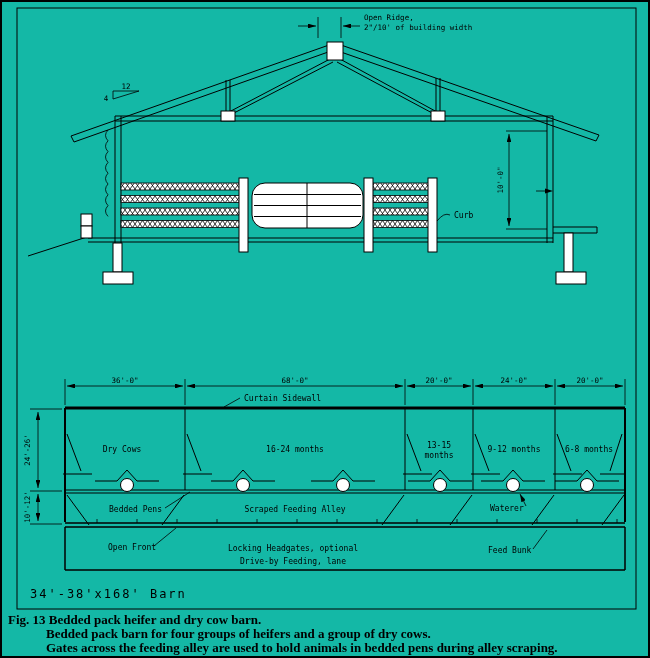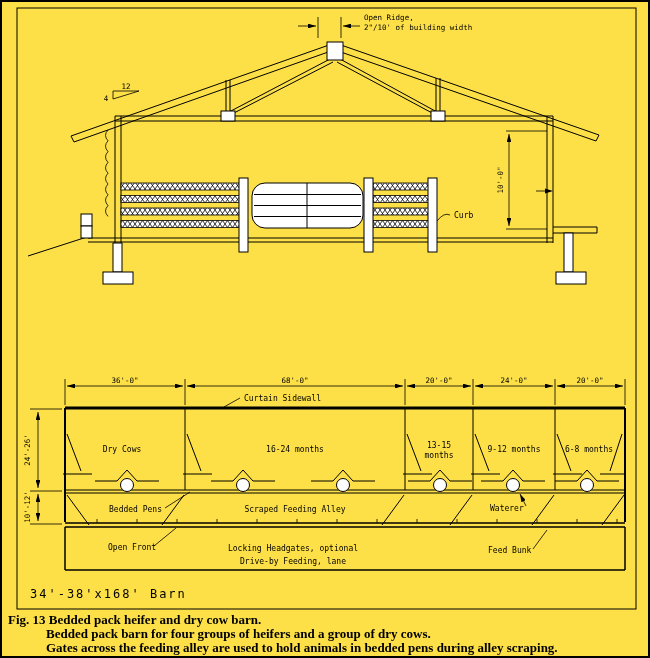--- a/index.html
+++ b/index.html
@@ -1,19 +1,19 @@
 <!DOCTYPE html>
 <html><head>
 <meta charset="utf-8">
 <style>
   html,body{margin:0;padding:0;background:#fff;}
   .page{
     position:relative;
     width:650px;height:658px;
-    background:#fde047;
+    background:#14b8a6;
     font-family:"DejaVu Sans Mono", monospace;
   }
   svg{display:block;}
   .ln{stroke:#000;stroke-width:1;fill:none;}
   .lnthin{stroke:#000;stroke-width:0.8;fill:none;}
   .ln15{stroke:#000;stroke-width:1.5;fill:none;}
   .ln2{stroke:#000;stroke-width:2;fill:none;}
   .ln3{stroke:#000;stroke-width:3;fill:none;}
   .white{fill:#fff;stroke:#000;stroke-width:1;}
   .solid{fill:#000;stroke:none;}

